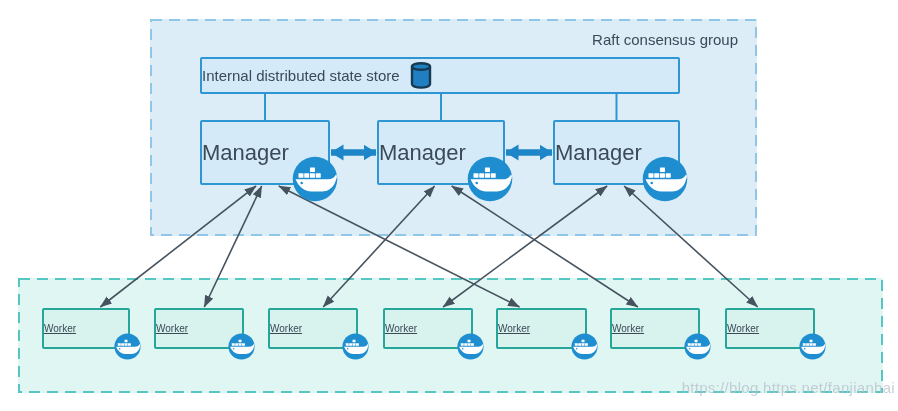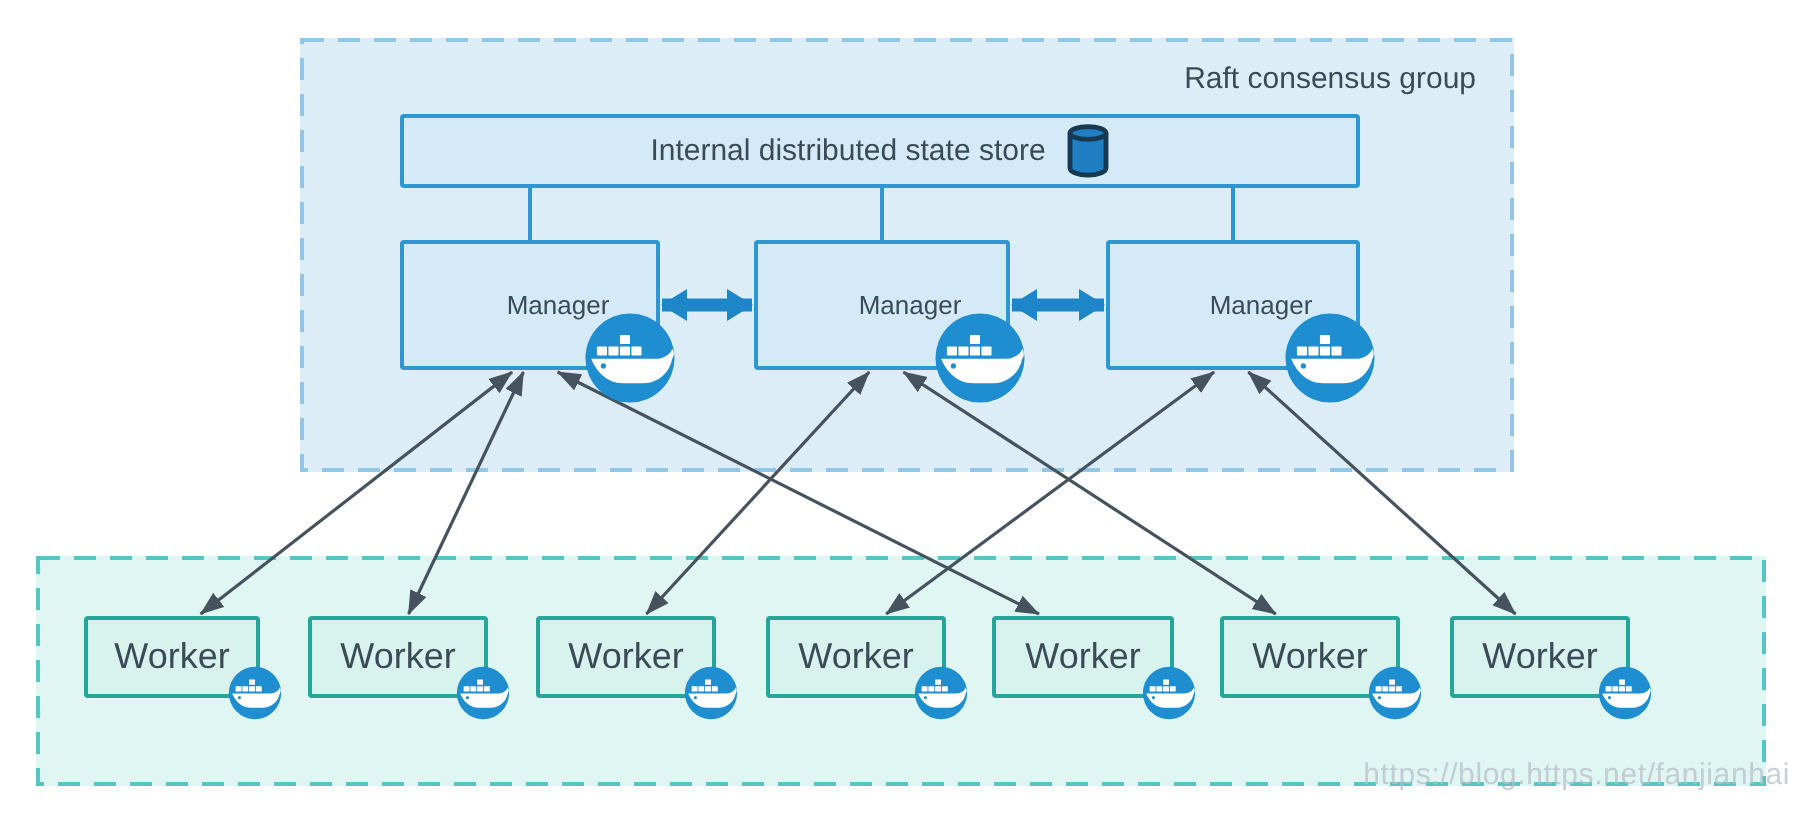--- a/index.html
+++ b/index.html
@@ -6,29 +6,30 @@
   #canvas{
     position:relative;width:898px;height:411px;background:#ffffff;overflow:hidden;
     font-family:"Liberation Sans",sans-serif;color:var(--text,#3a4a57);
   }
   .group-bg{position:absolute;z-index:1;}
   #raft-bg{left:150px;top:19px;width:607px;height:217px;background:var(--raft-bg,#dcedf8);}
   #gossip-bg{left:18px;top:278px;width:865px;height:115px;background:var(--gossip-bg,#e0f6f3);}
   #overlay{position:absolute;left:0;top:0;width:898px;height:411px;z-index:2;pointer-events:none;}
   .node{
     position:absolute;z-index:3;box-sizing:border-box;
-    display:flex;align-items:center;justify-content:center;
+    display:flex;align-items:center;
     border-radius:2px;
   }
   .blue-node{background:var(--node-blue-bg,#d4eaf8);border:2px solid var(--node-blue-border,#2d96d3);}
   #state-store{left:200px;top:57px;width:480px;height:37px;font-size:15px;gap:10px;}
-  .manager{font-size:13px;padding-left:28px;}
+  .manager{font-size:22px;}
   .worker{
     background:var(--worker-bg,#d8f2ee);border:2px solid var(--worker-border,#26a69a);
-    font-size:18px;
+    font-size:10px;
+    text-decoration:underline;
   }
   .badge{position:absolute;z-index:4;line-height:0;}
   .badge.lg{width:46px;height:46px;right:-10px;bottom:-19px;}
   .badge.sm{width:27px;height:27px;right:-13px;bottom:-13px;}
   .badge svg{width:100%;height:100%;}
   .group-label{position:absolute;z-index:3;font-size:15px;color:var(--text,#3a4a57);white-space:nowrap;}
   #raft-label{top:31px;right:160px;}
   #gossip-label{top:359px;right:30px;}
   #watermark{
     position:absolute;z-index:5;top:379px;right:3px;font-size:15px;

